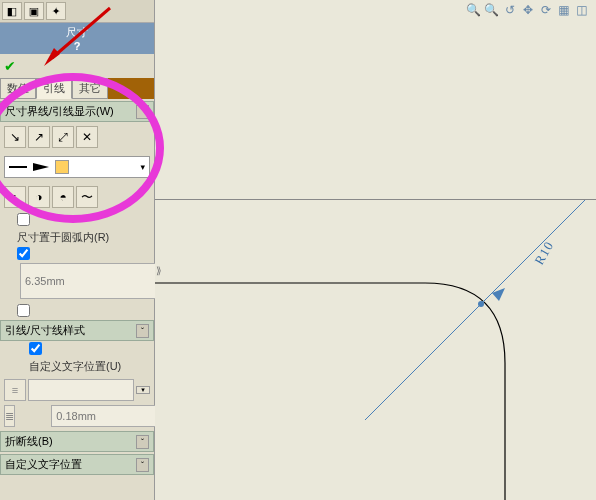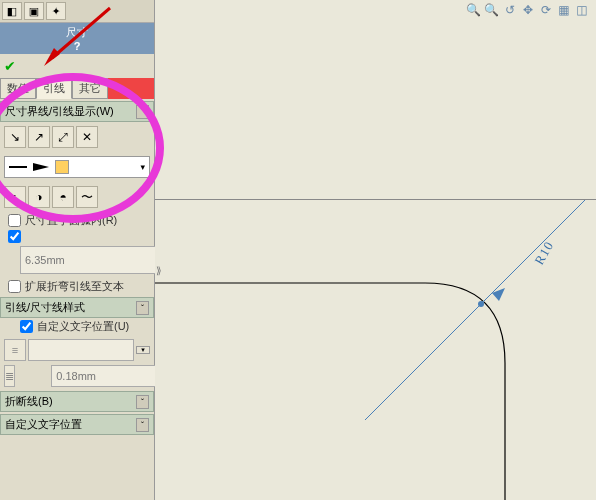--- a/index.html
+++ b/index.html
@@ -9,40 +9,40 @@
 
 .tab-row { display: flex; gap: 2px; padding: 2px; background: #d8d4c2; border-bottom: 1px solid #aaa; }
 .tab-icon { width: 20px; height: 18px; background: #ece8d8; border: 1px solid #b0ac9b; display: flex; align-items: center; justify-content: center; }
 
 .panel-title { background: #7a98b8; color: #fff; padding: 2px 6px; font-size: 12px; display: flex; justify-content: space-between; align-items: center; flex-direction: column; }
 .panel-title .help { color: #fff; font-weight: bold; }
 
 .ok-row { padding: 4px; }
 .ok-check { color: #0a0; font-size: 14px; }
 
-.tabs-3 { display: flex; background: #ef4444; }
+.tabs-3 { display: flex; background: #a16207; }
 .tab3 { padding: 2px 6px; border: 1px solid #999; background: #e8e4d4; color: #444; cursor: pointer; }
 .tab3.active { background: #f4f0e0; border-bottom: 1px solid #f4f0e0; }
 
 .section-hdr { background: #c8d4c0; padding: 2px 4px; border: 1px solid #9a9; display: flex; justify-content: space-between; align-items: center; margin-top: 2px; }
 .section-hdr .chev { font-size: 9px; background: #d0ccbb; padding: 1px 4px; border: 1px solid #999; }
 
 .icon-grid { padding: 4px; display: flex; flex-wrap: wrap; gap: 2px; }
 .icon-btn { width: 22px; height: 22px; background: #ece8d8; border: 1px solid #b0ac9b; display: flex; align-items: center; justify-content: center; font-size: 12px; cursor: pointer; }
 
 .arrow-select { margin: 4px; display: flex; align-items: center; background: #fff; border: 1px solid #999; height: 22px; padding: 0 4px; gap: 6px; }
 .arrow-glyph { width: 0; height: 0; border-left: 16px solid #000; border-top: 4px solid transparent; border-bottom: 4px solid transparent; }
 .arrow-line { width: 18px; height: 2px; background: #000; }
 .arrow-swatch { width: 14px; height: 14px; background: #ffd060; border: 1px solid #999; }
 .arrow-dd { font-size: 9px; margin-left: auto; }
 
-.chk-row { display: flex; align-items: center; gap: 4px; padding: 1px 8px; color: #333; }
+.chk-row { display: flex; align-items: flex-start; gap: 4px; padding: 1px 17px; color: #333; flex-direction: column; }
 .chk-row input { margin: 0; }
 .inset-box { margin: 2px 4px 4px 20px; display: flex; align-items: center; gap: 4px; }
-.text-input { flex: 1; height: 28px; border: 1px solid #aaa; background: #f0ede0; padding: 0 4px; font-size: 11px; color: #777; }
+.text-input { flex: 1; height: 36px; border: 1px solid #aaa; background: #f0ede0; padding: 0 4px; font-size: 11px; color: #777; }
 .spin { display: flex; flex-direction: column; }
 .spin div { width: 14px; height: 8px; border: 1px solid #999; background: #e8e4d4; font-size: 7px; text-align: center; line-height: 6px; cursor: pointer; }
 
 .style-row { display: flex; gap: 2px; margin: 4px; align-items: center; }
 .style-box { width: 22px; height: 22px; border: 1px solid #aaa; background: #ece8d8; display: flex; align-items: center; justify-content: center; color: #888; }
 .style-select { flex: 1; height: 22px; border: 1px solid #aaa; background: #f0ede0; }
 
 .viewport { position: absolute; left: 155px; top: 0; right: 0; bottom: 0; background: #eae8da; }
 .vp-icons { position: absolute; top: 2px; right: 6px; display: flex; gap: 2px; }
 .vp-icons span { width: 16px; height: 16px; display: flex; align-items: center; justify-content: center; color: #6a8aaa; font-size: 12px; }
@@ -119,21 +119,20 @@
   <div class="inset-box">
     <input class="text-input" readonly="" value="6.35mm" style="">
     <div class="spin">
       <div>▴</div>
       <div>▾</div>
     </div>
   </div>
 
   <label class="chk-row">
     <input type="checkbox" style="">
-    <span>扩展折弯引线至文本</span>
   </label>
 
   <div class="section-hdr">
     <span>引线/尺寸线样式</span>
     <span class="chev">ˇ</span>
   </div>
 
   <label class="chk-row" style="margin-left:12px">
     <input type="checkbox" checked="" style="">
     <span>自定义文字位置(U)</span>

